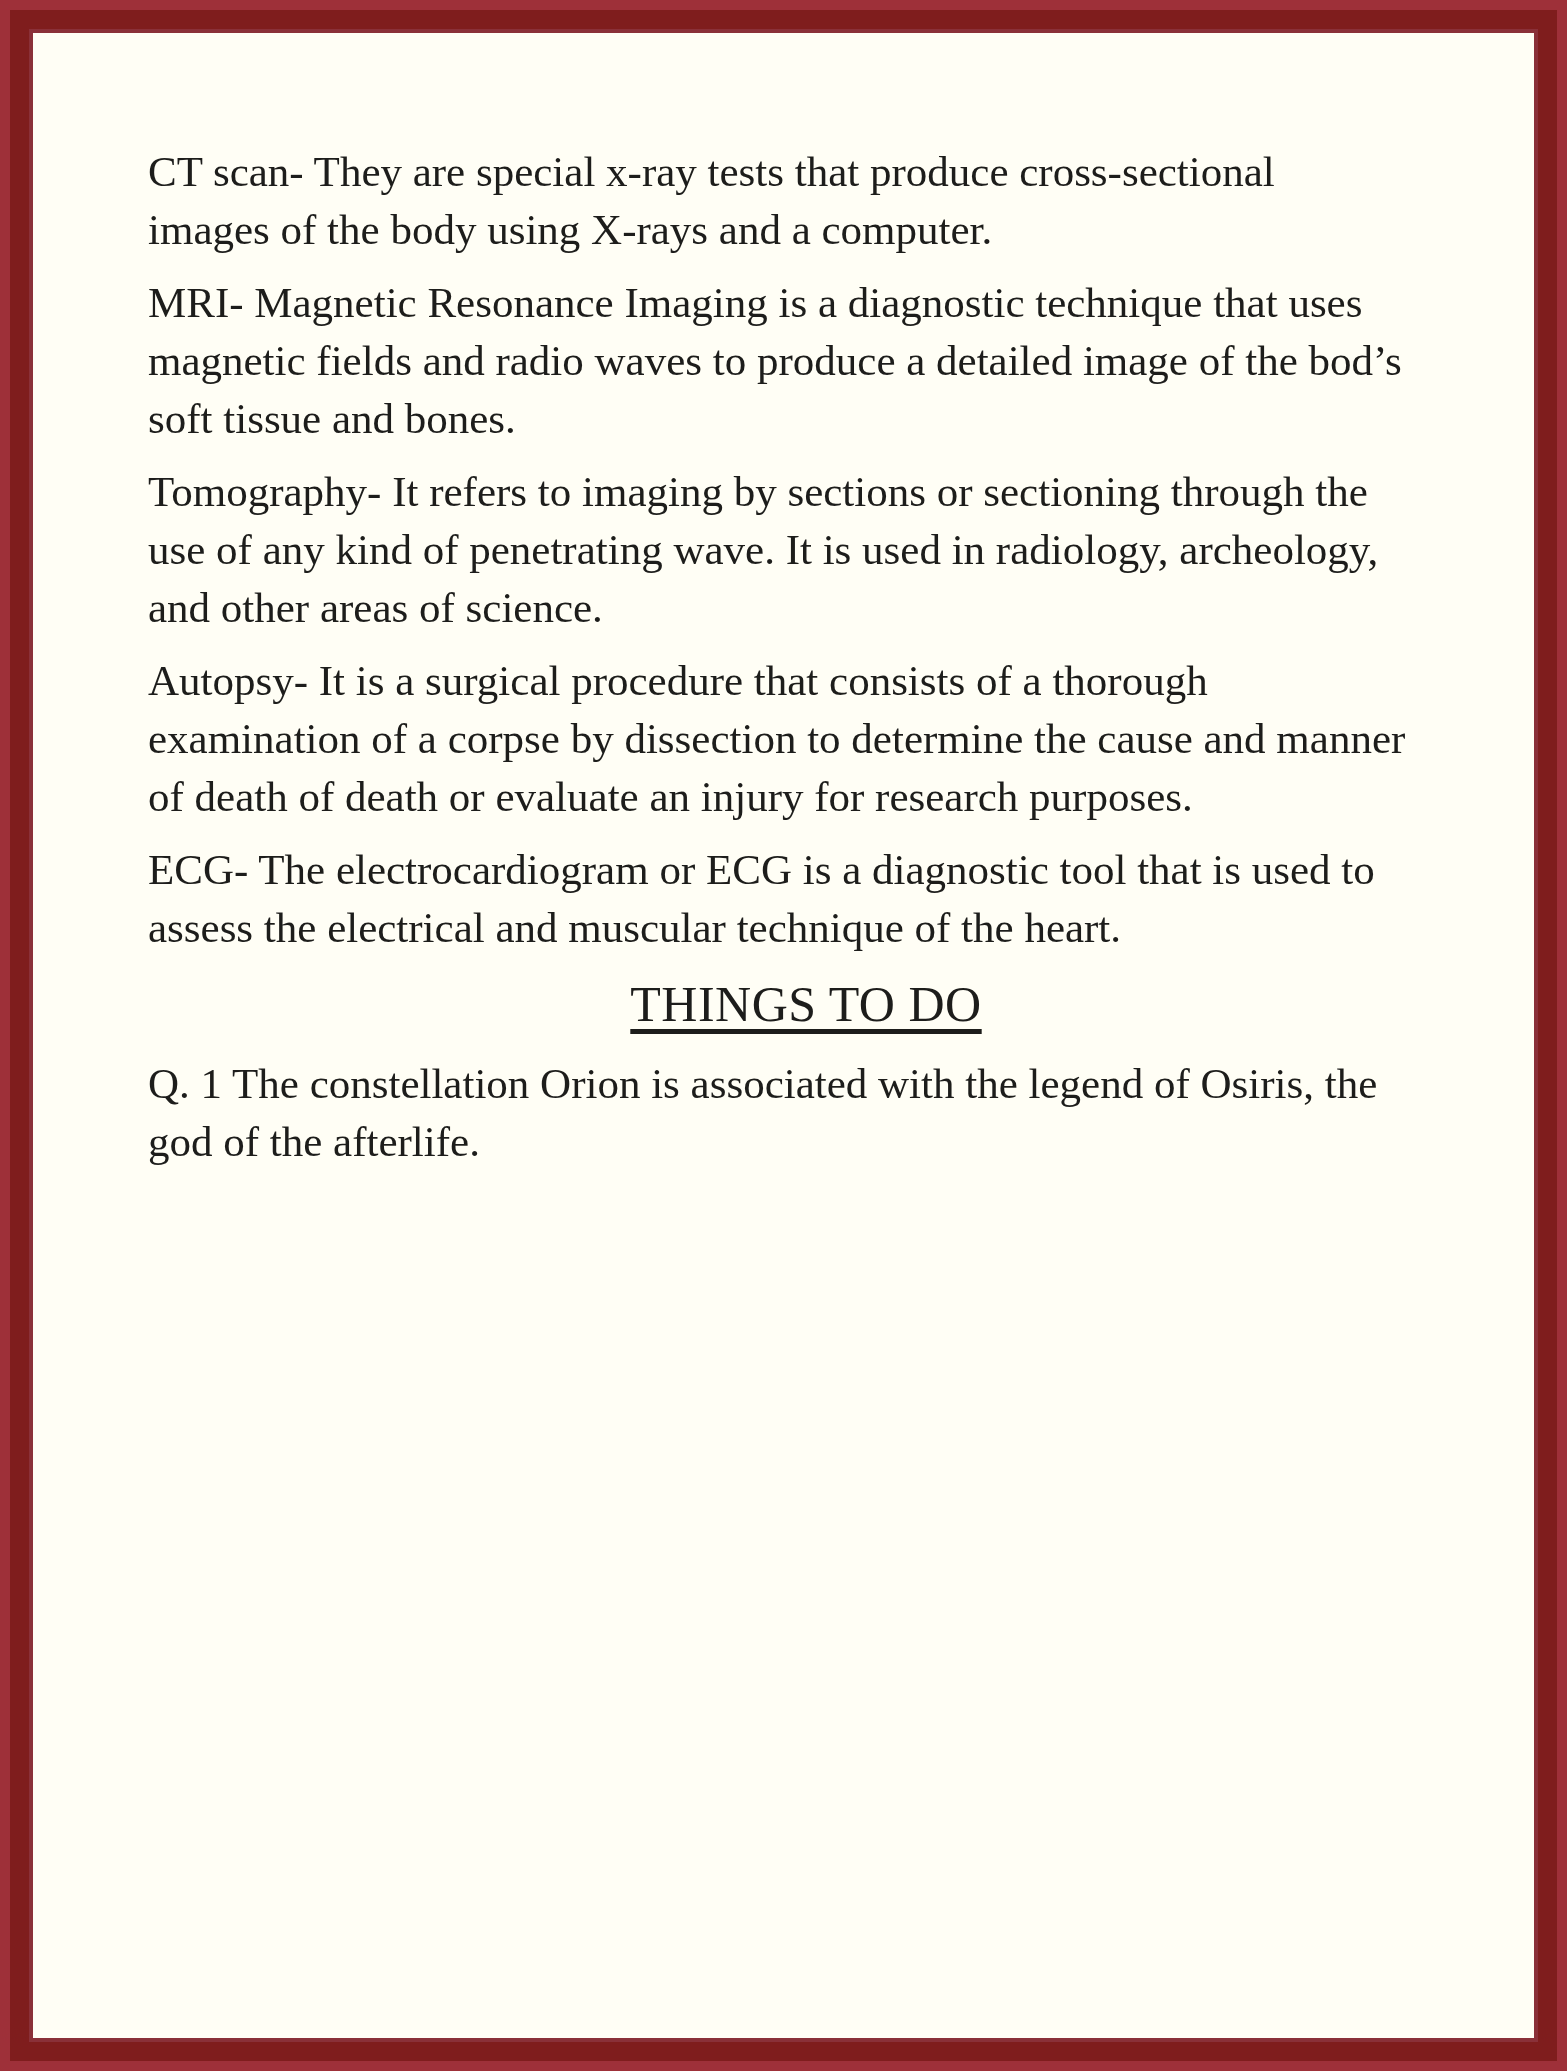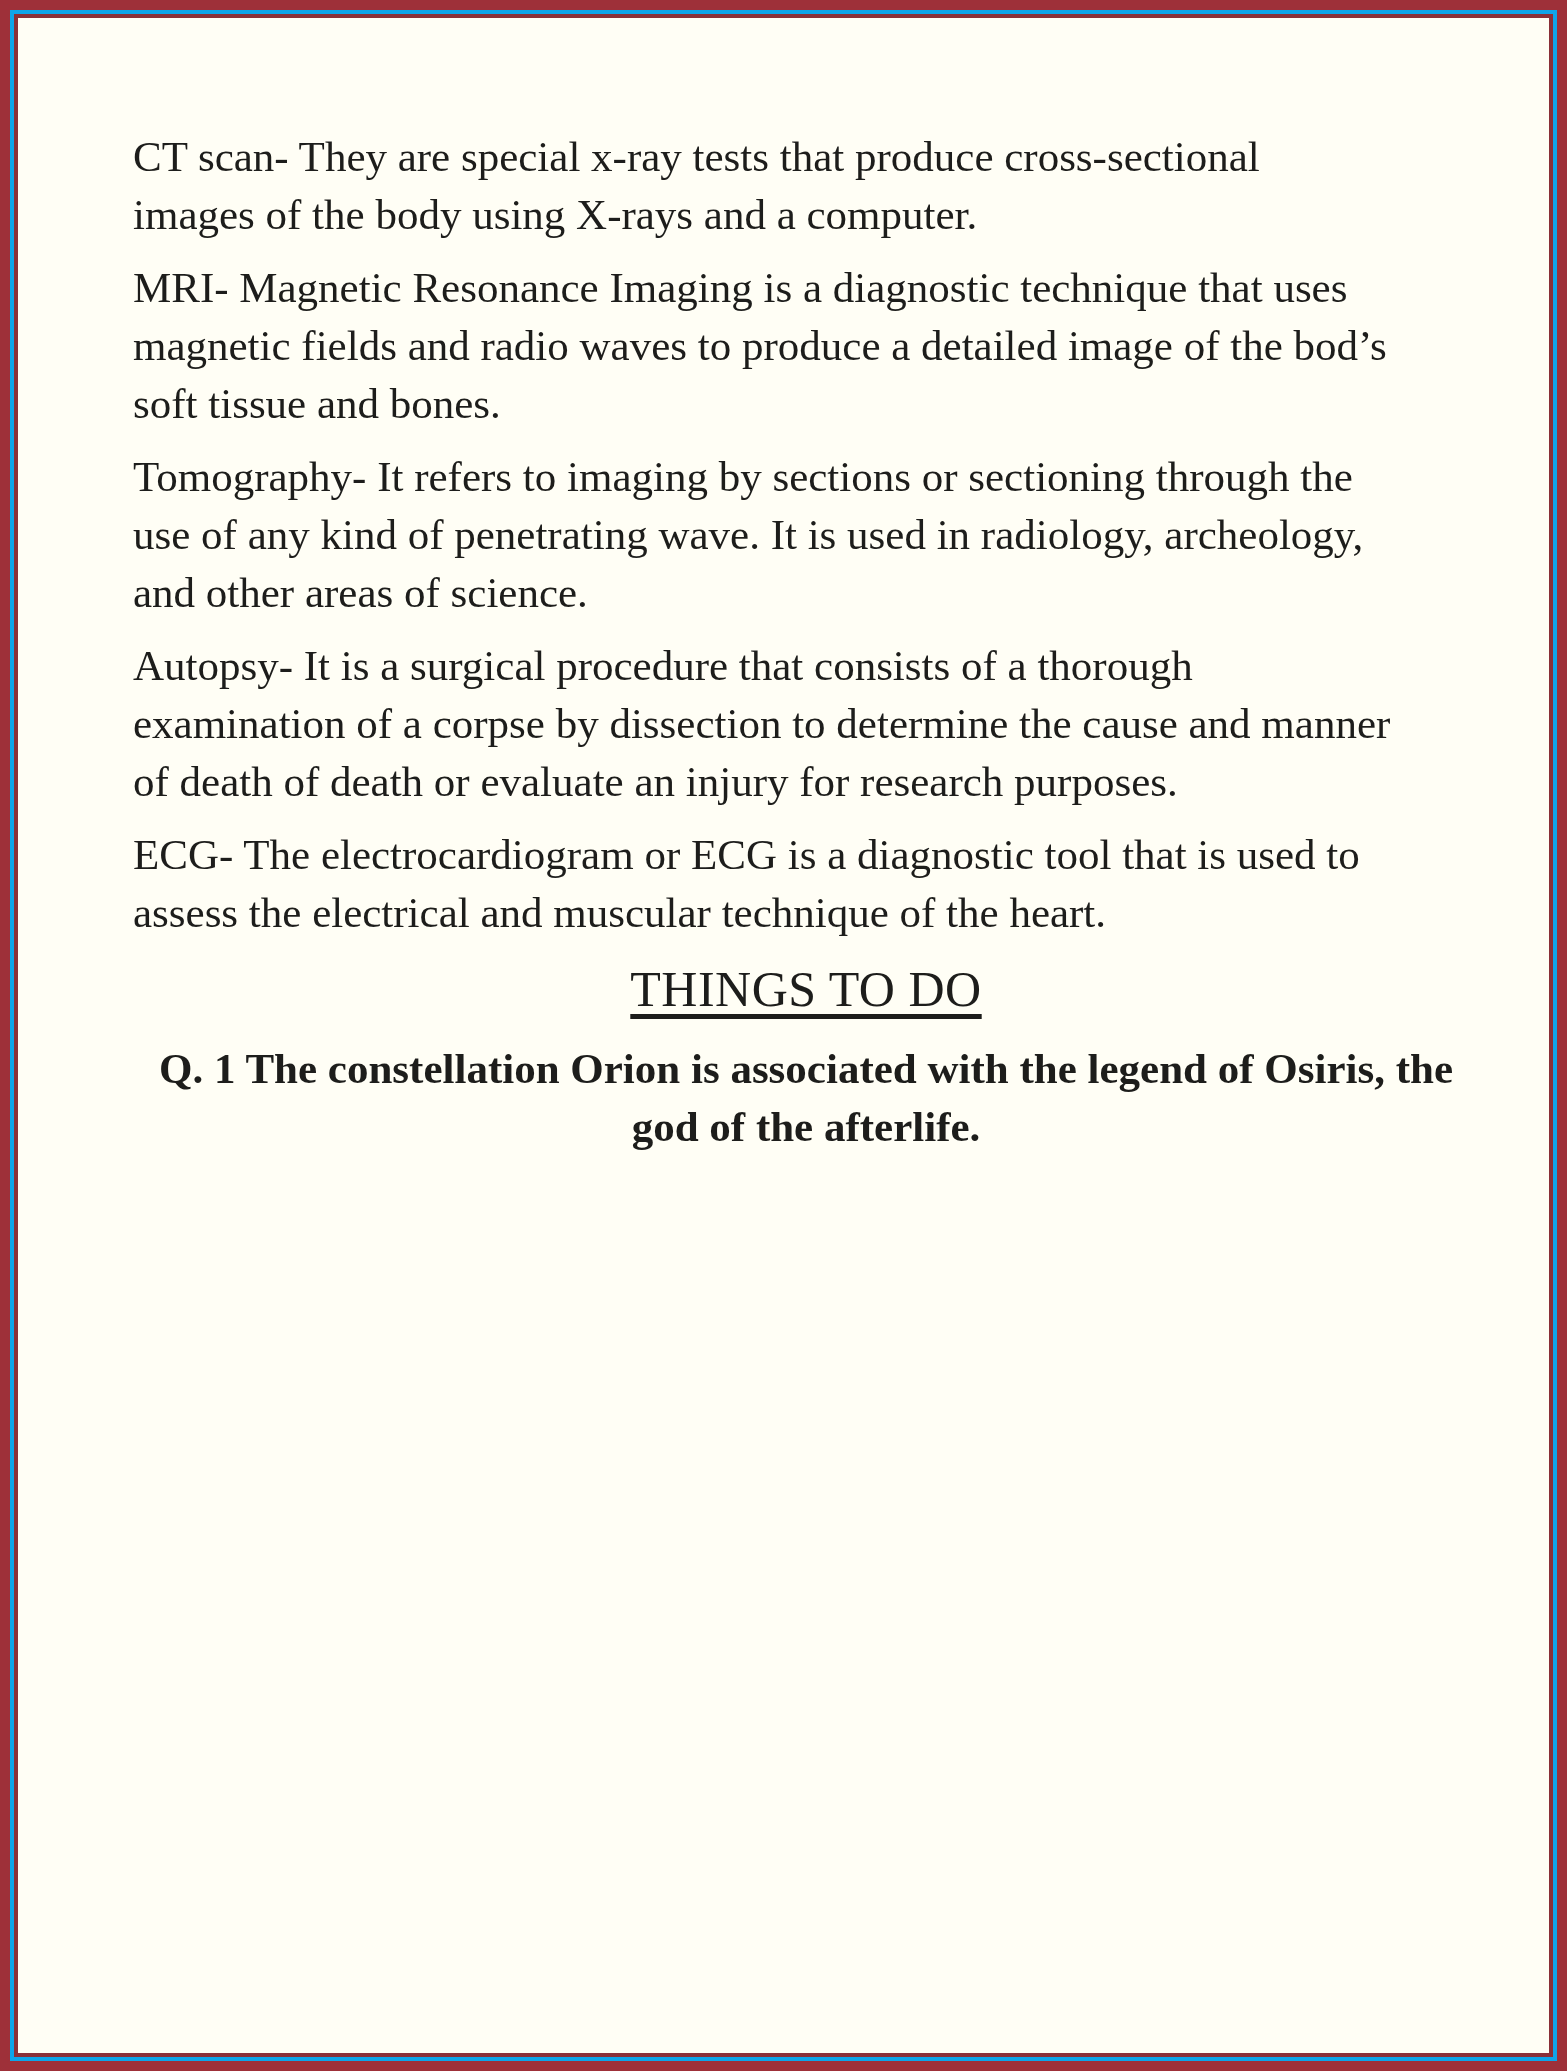--- a/index.html
+++ b/index.html
@@ -5,23 +5,23 @@
   html, body {
     margin: 0;
     padding: 0;
     background: #ffffff;
   }
   .page {
     position: relative;
     width: 1567px;
     height: 2071px;
     box-sizing: border-box;
-    background: #0ea5e9;
+    background: #7f1d1d;
     border: 10px solid #9e3039;
-    padding: 4px;
+    padding: 19px;
   }
   .frame {
     width: 100%;
     height: 100%;
     box-sizing: border-box;
     border: 4px solid #8a3038;
     background: #fffef5;
     padding: 110px 70px 0 115px;
     overflow: hidden;
   }
@@ -45,22 +45,21 @@
     text-decoration: underline;
     text-decoration-thickness: 5px;
     text-underline-offset: 8px;
     letter-spacing: 0.5px;
   }
   p.question {
     margin: 0;
     font-size: 43px;
     line-height: 58px;
     white-space: pre-line;
-    text-align: center;
-    font-weight: bold;
+    text-align: left;
   }
 </style>
 </head>
 <body>
 
 <div class="page">
   <div class="frame doc-text">
 
     <p class="def">CT scan- They are special x-ray tests that produce cross-sectional
 images of the body using X-rays and a computer.</p>

